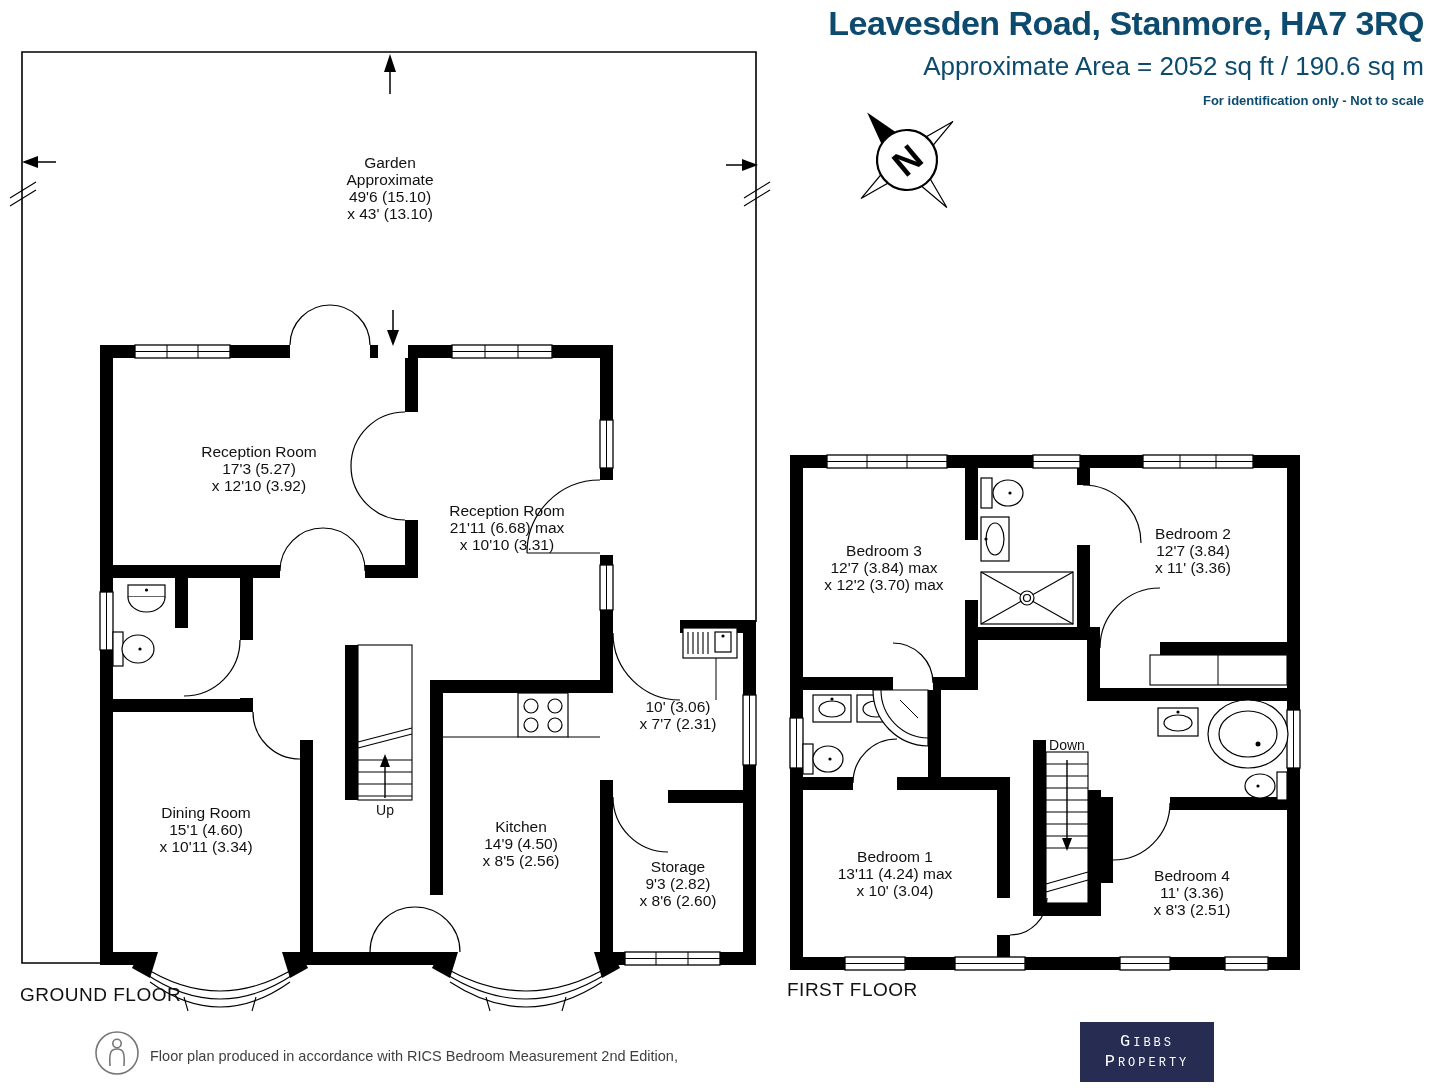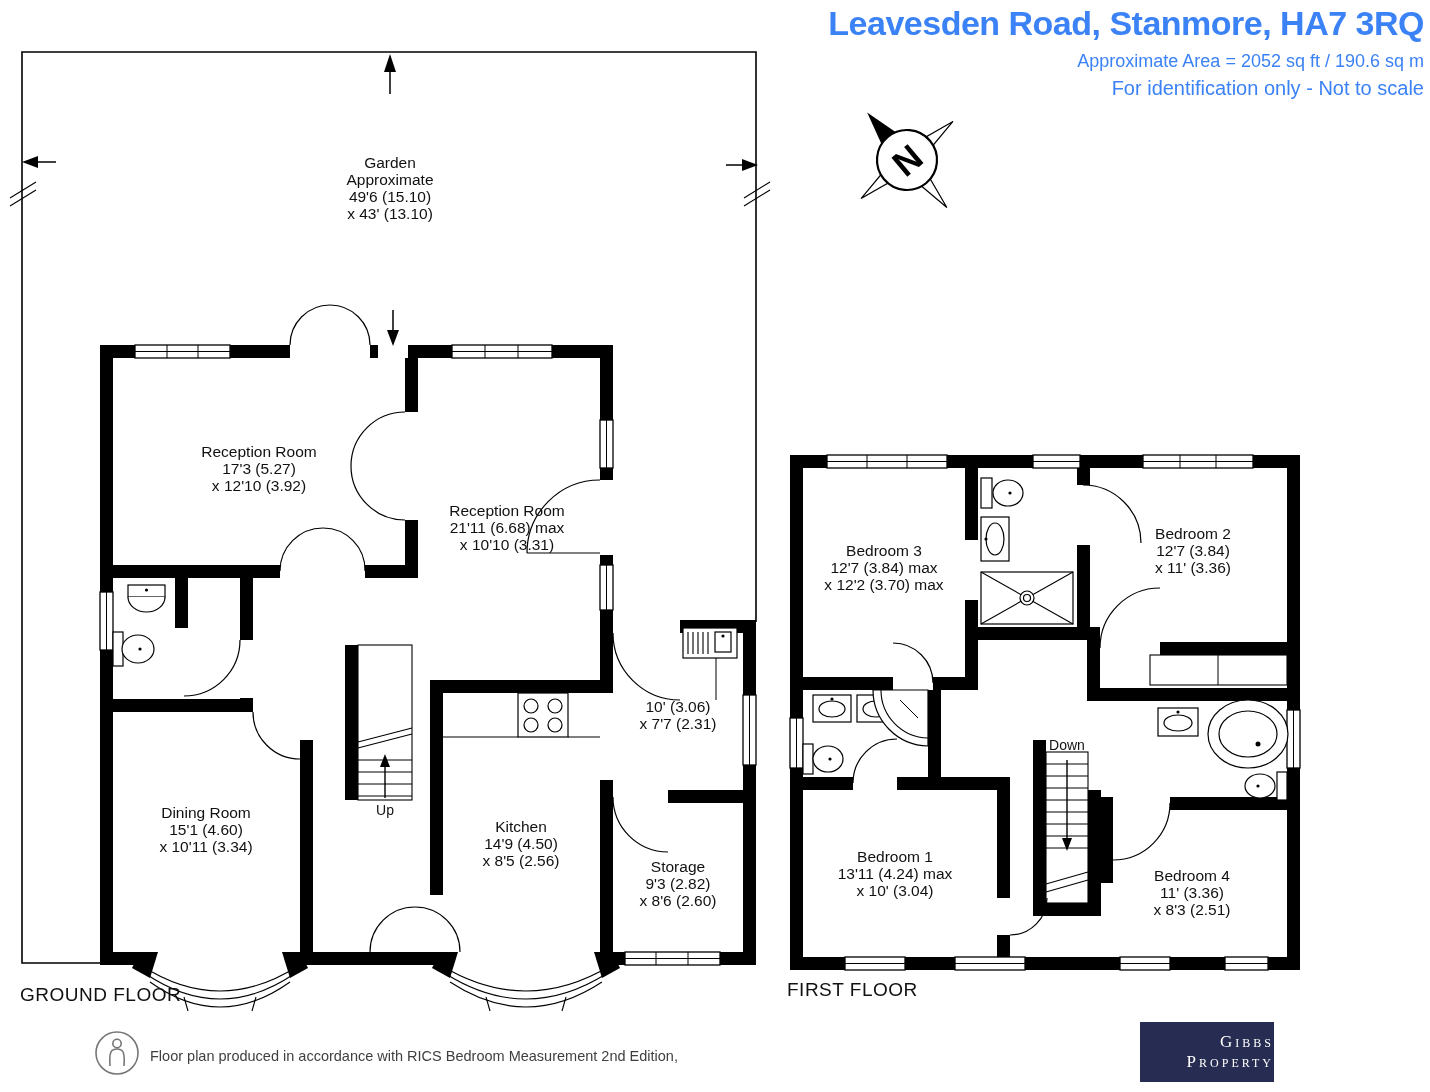--- a/index.html
+++ b/index.html
@@ -1,31 +1,31 @@
 <!DOCTYPE html>
 <html><head>
 <meta charset="utf-8">
 <style>
   html,body { margin:0; padding:0; background:#fff; }
   .page { position:relative; width:1430px; height:1092px; background:#fff;
           font-family:"Liberation Sans", sans-serif; overflow:hidden; }
   svg.plan { position:absolute; left:0; top:0; }
 
-  .header { position:absolute; top:4px; right:6px; text-align:right; color:#3b82f6; }
+  .header { position:absolute; top:4px; right:6px; text-align:right; color:#0c4a6e; }
   .header .title { font-size:34px; font-weight:bold; letter-spacing:-0.5px; }
-  .header .area  { font-size:18px; margin-top:8px; }
-  .header .note  { font-size:20px; margin-top:5px; }
+  .header .area  { font-size:26px; margin-top:8px; }
+  .header .note  { font-size:13px; margin-top:11px;font-weight:bold; }
 
   .footer { position:absolute; left:94px; top:1014px; display:flex; gap:10px; color:#3f3f3f; }
   .footer .lines { font-size:14.5px; line-height:17px; white-space:pre; }
 
-  .logo { position:absolute; left:1140px; top:1022px; width:134px; height:60px;
+  .logo { position:absolute; left:1080px; top:1022px; width:134px; height:60px;
           background:#272d52; color:#fff; display:flex; flex-direction:column;
-          align-items:flex-end; justify-content:center;
-          font-family:Liberation Serif, serif; font-variant:small-caps;
+          align-items:center; justify-content:center;
+          font-family:Liberation Mono, monospace; font-variant:small-caps;
           letter-spacing:3px; font-size:17px; line-height:20px; }
 
   
   .wall { fill:#000; stroke:none; }
   .ww   { fill:#fff; stroke:#000; stroke-width:1.3; }
   .wl   { stroke:#000; stroke-width:1; }
   .door { fill:none; stroke:#000; stroke-width:1.2; }
   .tl   { fill:none; stroke:#000; stroke-width:1.1; }
   .gb   { fill:none; stroke:#000; stroke-width:1.6; }
   .fx   { fill:#fff; stroke:#000; stroke-width:1.2; }

